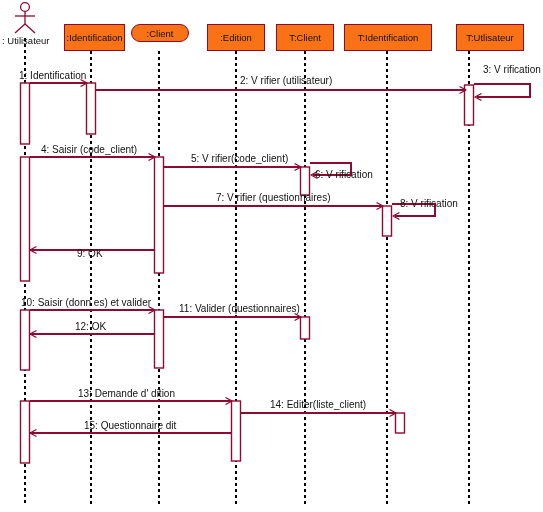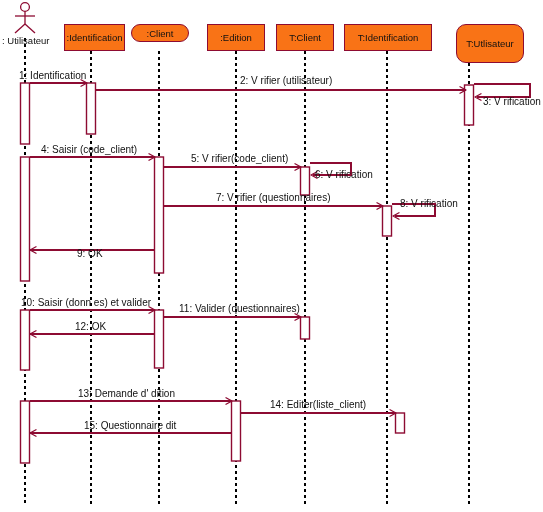--- a/index.html
+++ b/index.html
@@ -127,28 +127,28 @@
       </div>
       <div class="head-box" style="left: 207px; top: 24px; width: 58px; height: 27px;">
         <span>:Edition</span>
       </div>
       <div class="head-box" style="left: 276px; top: 24px; width: 58px; height: 27px;">
         <span>T:Client</span>
       </div>
       <div class="head-box" style="left: 344px; top: 24px; width: 88px; height: 27px;">
         <span>T:Identification</span>
       </div>
-      <div class="head-box" style="left: 456px; top: 24px; width: 68px; height: 39px; border-radius: 10px;">
+      <div class="head-box" style="left: 456px; top: 24px; width: 68px; height: 27px;">
         <span>T:Utlisateur</span>
       </div>
     </div>
   <div id="labels">
       <div class="lbl" style="left: 19px; top: 70px;">1: Identification</div>
       <div class="lbl" style="left: 240px; top: 75px;">2: V  rifier (utilisateur)</div>
-      <div class="lbl" style="left: 483px; top: 96px;">3: V  rification</div>
+      <div class="lbl" style="left: 483px; top: 64px;">3: V  rification</div>
       <div class="lbl" style="left: 41px; top: 144px;">4: Saisir (code_client)</div>
       <div class="lbl" style="left: 191px; top: 153px;">5: V  rifier(code_client)</div>
       <div class="lbl" style="left: 315px; top: 169px;">6: V  rification</div>
       <div class="lbl" style="left: 216px; top: 192px;">7: V  rifier (questionnaires)</div>
       <div class="lbl" style="left: 400px; top: 198px;">8: V  rification</div>
       <div class="lbl" style="left: 77px; top: 248px;">9: OK</div>
       <div class="lbl" style="left: 21px; top: 297px;">10: Saisir (donn  es) et valider</div>
       <div class="lbl" style="left: 179px; top: 303px;">11: Valider (questionnaires)</div>
       <div class="lbl" style="left: 75px; top: 321px;">12: OK</div>
       <div class="lbl" style="left: 78px; top: 388px;">13: Demande d'  dition</div>

